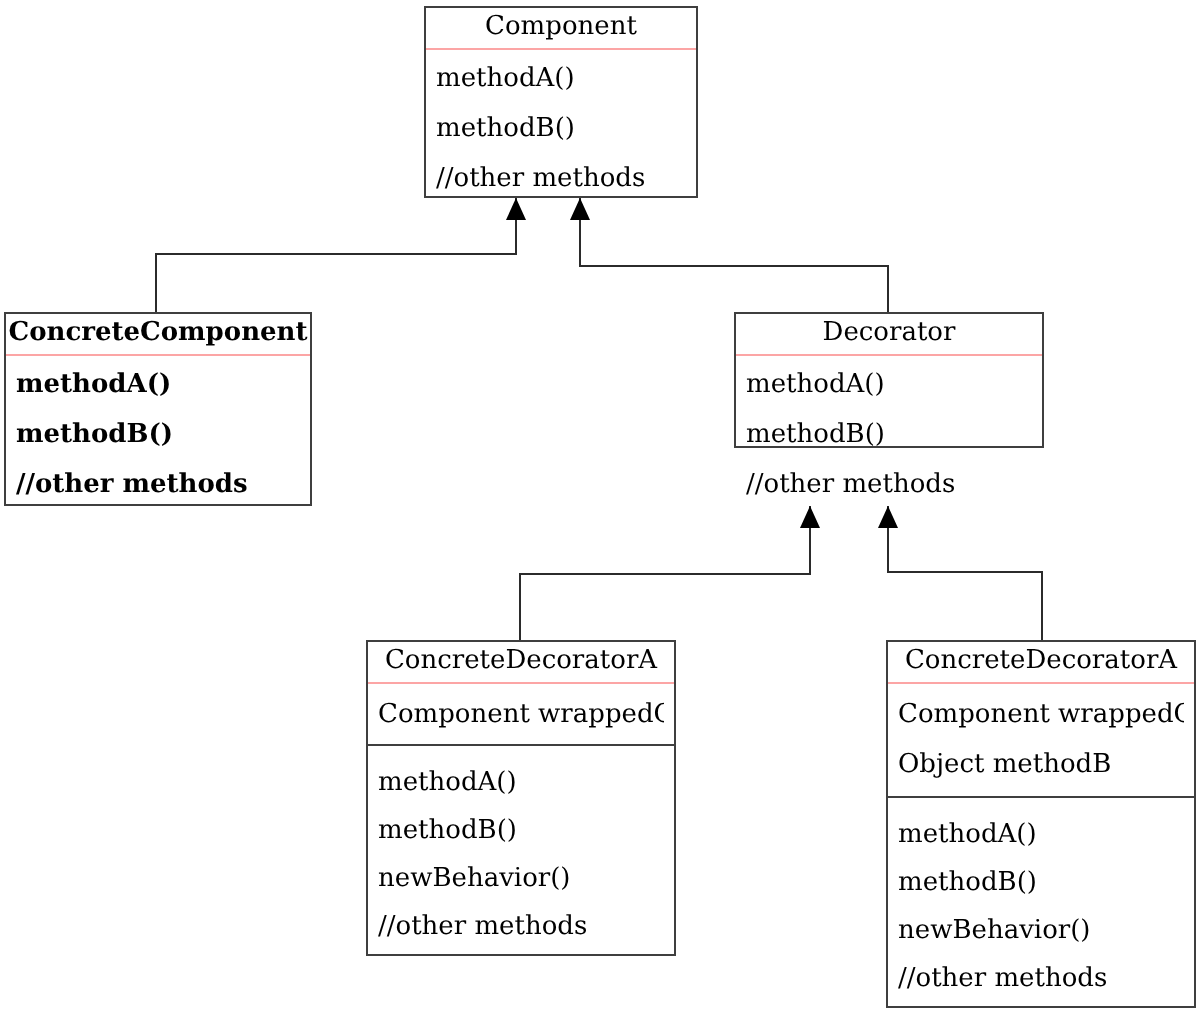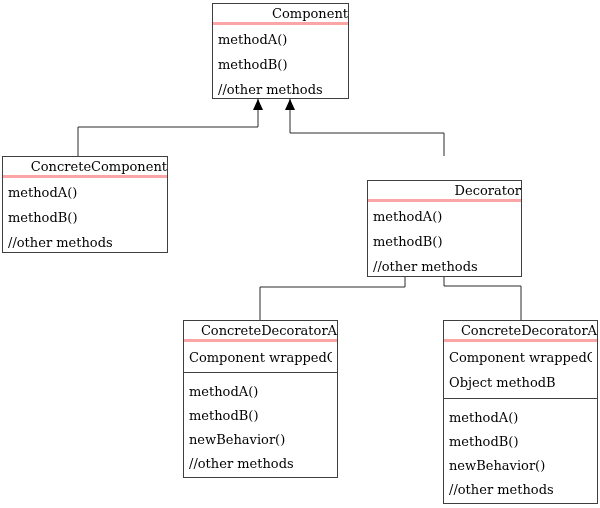--- a/index.html
+++ b/index.html
@@ -27,22 +27,22 @@
   .uml-class {
     position: absolute;
     box-sizing: border-box;
     border: 1px solid #3f3f3f;
     background: #ffffff;
   }
   .uml-title {
     box-sizing: border-box;
     height: 21px;
     line-height: 20px;
-    text-align: right;
-    border-bottom: 3px solid #fca5a5;
+    text-align: center;
+    border-bottom: 1px solid #fca5a5;
     white-space: nowrap;
     overflow: hidden;
   }
   .uml-section {
     box-sizing: border-box;
     padding: 2px 5px 0 5px;
   }
   .uml-fields {
     border-bottom: 1px solid #3f3f3f;
     padding-top: 3px;
@@ -77,30 +77,30 @@
 
   <div class="uml-class" style="left:212px; top:3px; width:137px; height:96px;">
     <div class="uml-title">Component</div>
     <div class="uml-section">
       <div class="uml-row">methodA()</div>
       <div class="uml-row">methodB()</div>
       <div class="uml-row">//other methods</div>
     </div>
   </div>
 
-  <div class="uml-class" style="left:2px; top:156px; width:166px; height:97px;">
+  <div class="uml-class" style="left:2px; top:156px; width:154px; height:97px;font-weight:bold;">
     <div class="uml-title">ConcreteComponent</div>
     <div class="uml-section">
       <div class="uml-row">methodA()</div>
       <div class="uml-row">methodB()</div>
       <div class="uml-row">//other methods</div>
     </div>
   </div>
 
-  <div class="uml-class" style="left:367px; top:156px; width:155px; height:97px;margin-top:24px;">
+  <div class="uml-class" style="left:367px; top:156px; width:155px; height:68px;">
     <div class="uml-title">Decorator</div>
     <div class="uml-section">
       <div class="uml-row">methodA()</div>
       <div class="uml-row">methodB()</div>
       <div class="uml-row">//other methods</div>
     </div>
   </div>
 
   <div class="uml-class" style="left:183px; top:320px; width:155px; height:158px;">
     <div class="uml-title">ConcreteDecoratorA</div>

